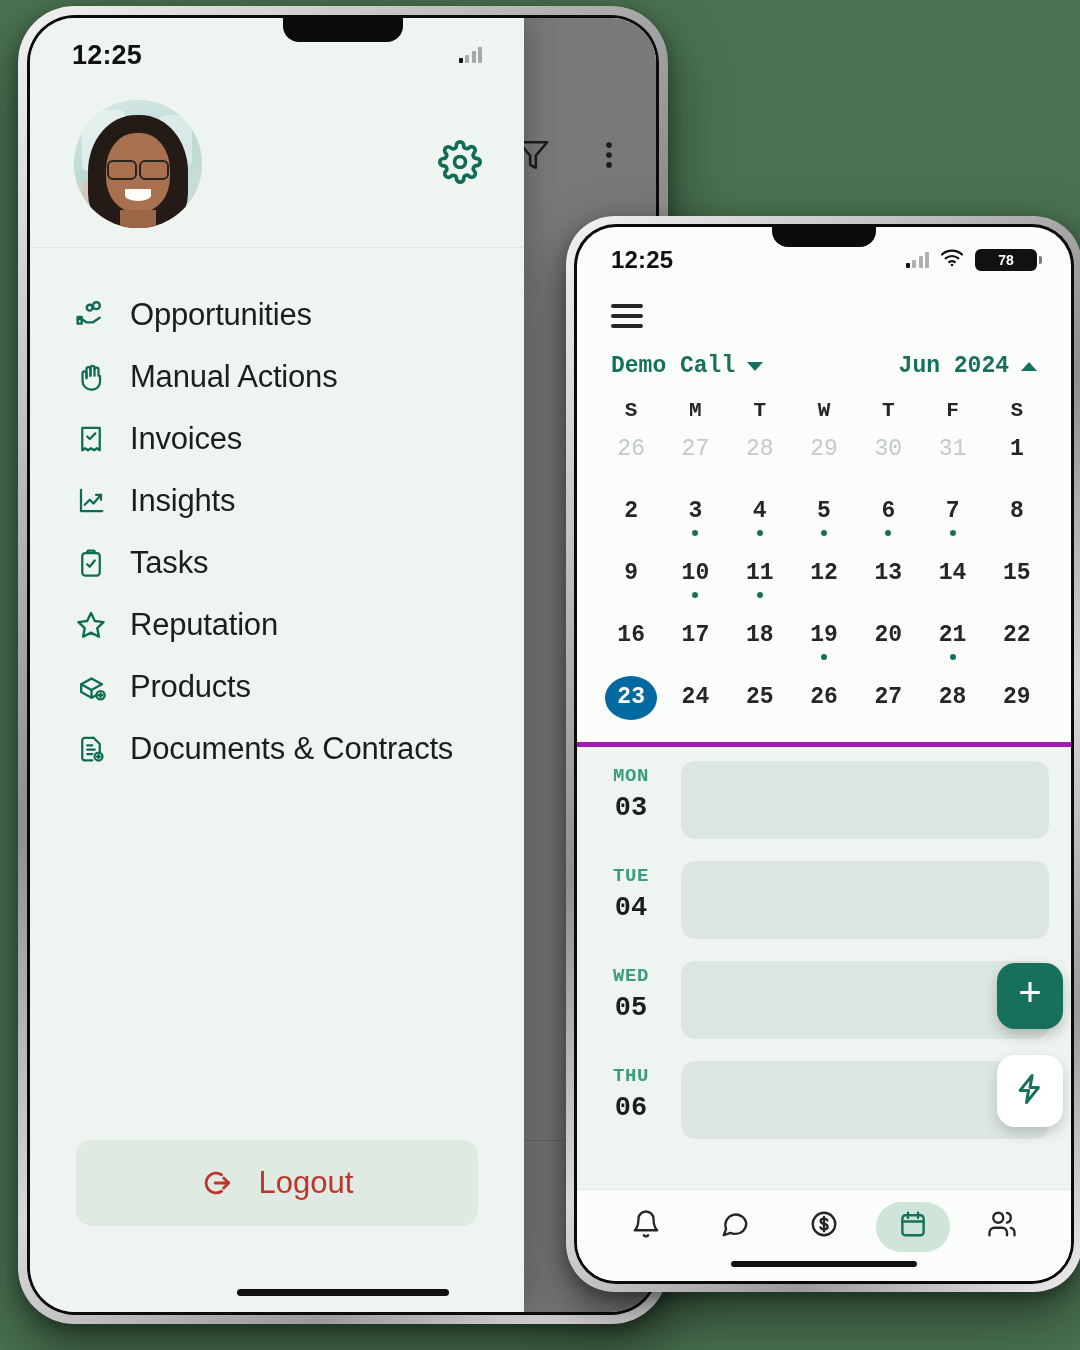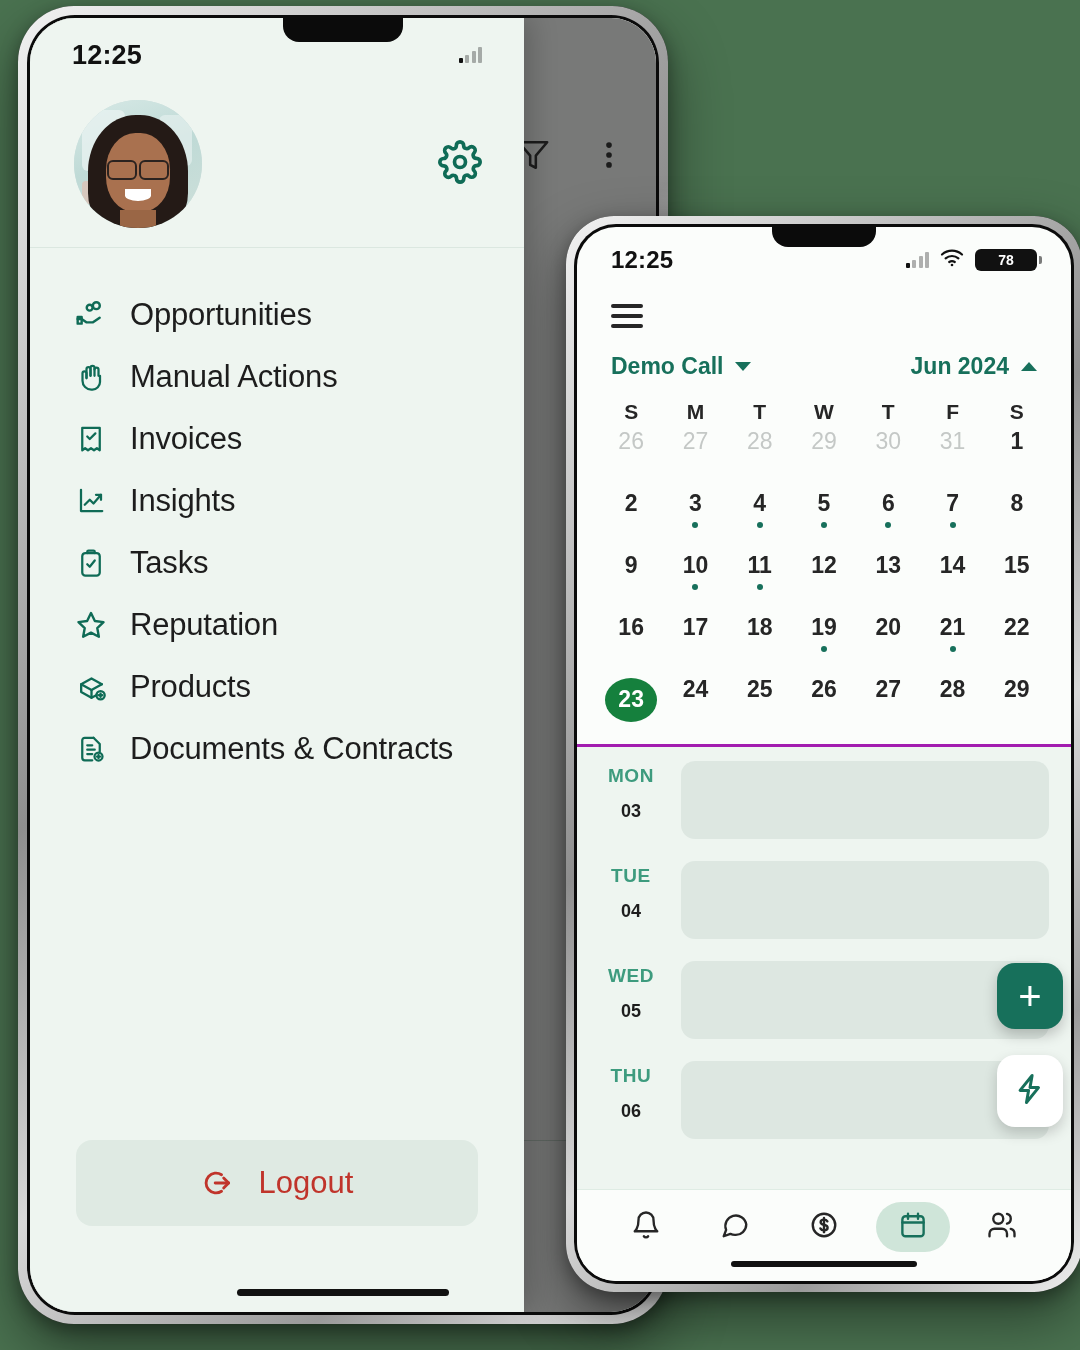--- a/index.html
+++ b/index.html
@@ -128,58 +128,58 @@
   
   #phone2{left:566px;top:216px;width:500px;height:1060px;border-radius:48px;padding:8px;}
   #phone2 .bezel{border-radius:48px;}
   #phone2 .inner{border-radius:42px;inset:8px;}
   #phone2 .screen{border-radius:39px;background:#fbfdfb;}
   #phone2 .notch{width:104px;height:22px;}
   #phone2 .statusbar{height:56px;padding:10px 34px 0 34px;}
   #phone2 .sb-time{font-size:24px;}
   #phone2 .homebar{width:186px;height:6px;bottom:14px;}
 
-  .app{position:absolute;inset:0;display:flex;flex-direction:column;padding-top:56px;box-sizing:border-box;}
+  .app{position:absolute;inset:0;display:flex;flex-direction:column;padding-top:56px;box-sizing:border-box;font-family:Liberation Mono, monospace;}
   .app-top{height:66px;display:flex;align-items:center;padding:0 34px;}
   .hamburger{width:32px;display:flex;flex-direction:column;gap:6px;cursor:pointer;}
   .hamburger span{height:4px;background:#262626;border-radius:2px;display:block;}
 
   .cal-head{
     display:flex;align-items:center;justify-content:space-between;
     padding:4px 34px 12px 34px;
   }
   .cal-sel{display:flex;align-items:center;gap:12px;cursor:pointer;}
   .cal-sel .cs-text{font-size:23px;font-weight:700;color:#17705b;}
   .caret{width:0;height:0;border-left:8px solid transparent;border-right:8px solid transparent;}
   .caret.down{border-top:9px solid #17705b;}
   .caret.up{border-bottom:9px solid #17705b;}
 
   .dow{display:grid;grid-template-columns:repeat(7,1fr);padding:8px 22px 2px 22px;}
   .dow div{text-align:center;font-size:21px;font-weight:700;color:#262626;}
 
   .grid{display:grid;grid-template-columns:repeat(7,1fr);padding:4px 22px 10px 22px;row-gap:6px;}
-  .cell{height:56px;display:flex;flex-direction:column;align-items:center;justify-content:flex-start;position:relative;cursor:pointer;}
+  .cell{height:56px;display:flex;flex-direction:column;align-items:center;justify-content:center;position:relative;cursor:pointer;}
   .cell .num{font-size:23px;font-weight:700;color:#262626;line-height:1;}
   .cell.muted .num{color:#c4c8c6;font-weight:400;}
   .cell .dot{width:6px;height:6px;border-radius:50%;background:#17705b;margin-top:7px;}
   .cell .dot.hidden{background:transparent;}
   .cell.sel{}
   .cell.sel .num{
-    color:#fff;width:52px;height:52px;border-radius:50%;background:#15803d;
+    color:#fff;width:52px;height:52px;border-radius:50%;background:#0369a1;
     display:flex;align-items:center;justify-content:center;
   }
 
   .agenda{
-    flex:1;background:#eef5f0;border-top:3px solid #a21caf;
+    flex:1;background:#eef5f0;border-top:5px solid #a21caf;
     padding:14px 22px 0 22px;box-sizing:border-box;overflow:hidden;position:relative;
   }
   .ag-row{display:flex;align-items:flex-start;gap:18px;margin-bottom:22px;}
   .ag-date{width:64px;flex:none;text-align:center;padding-top:4px;}
   .ag-date .dw{font-size:19px;font-weight:700;color:#3d9b7e;letter-spacing:.6px;}
-  .ag-date .dn{font-size:18px;font-weight:700;color:#1d1d1d;margin-top:14px;}
+  .ag-date .dn{font-size:27px;font-weight:700;color:#1d1d1d;margin-top:6px;}
   .ag-card{flex:1;height:78px;border-radius:14px;background:#dde7e1;}
 
   .fab-plus{
     position:absolute;right:8px;top:216px;width:66px;height:66px;border-radius:18px;
     background:#17705b;color:#fff;display:flex;align-items:center;justify-content:center;
     font-size:40px;font-weight:300;line-height:1;cursor:pointer;
     box-shadow:0 6px 14px rgba(0,0,0,.22);
   }
   .fab-bolt{
     position:absolute;right:8px;top:308px;width:66px;height:72px;border-radius:18px;

